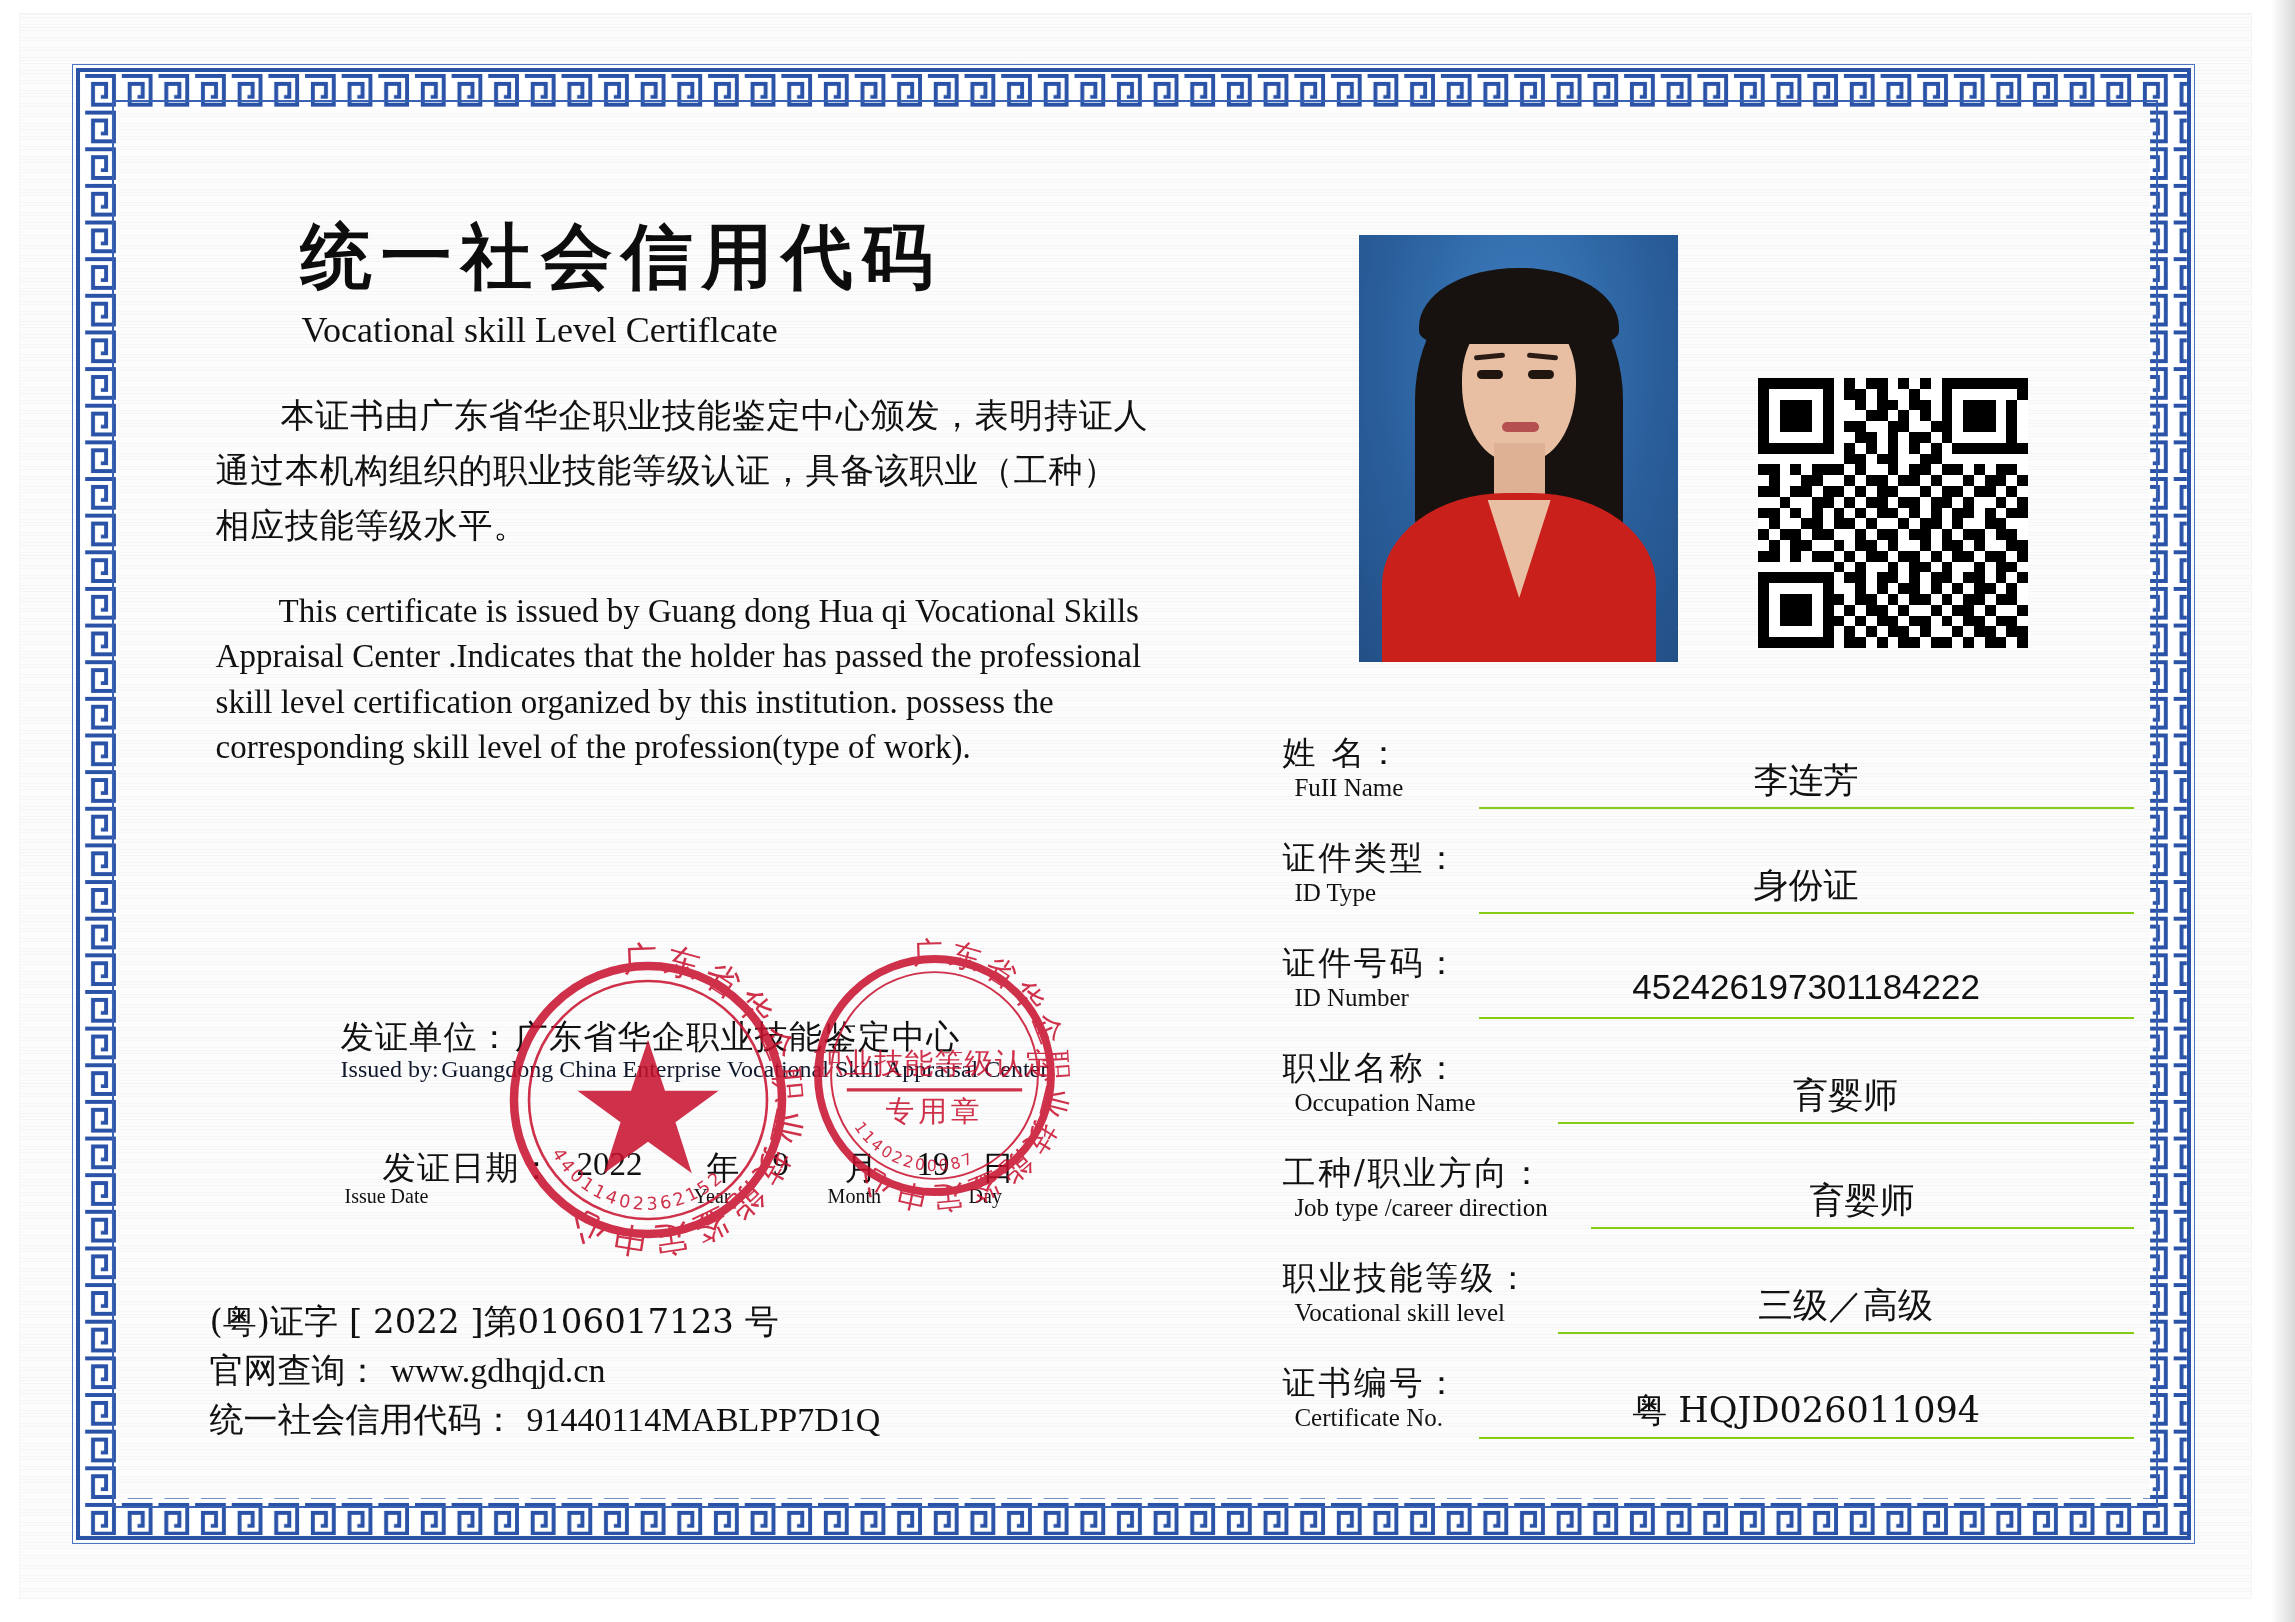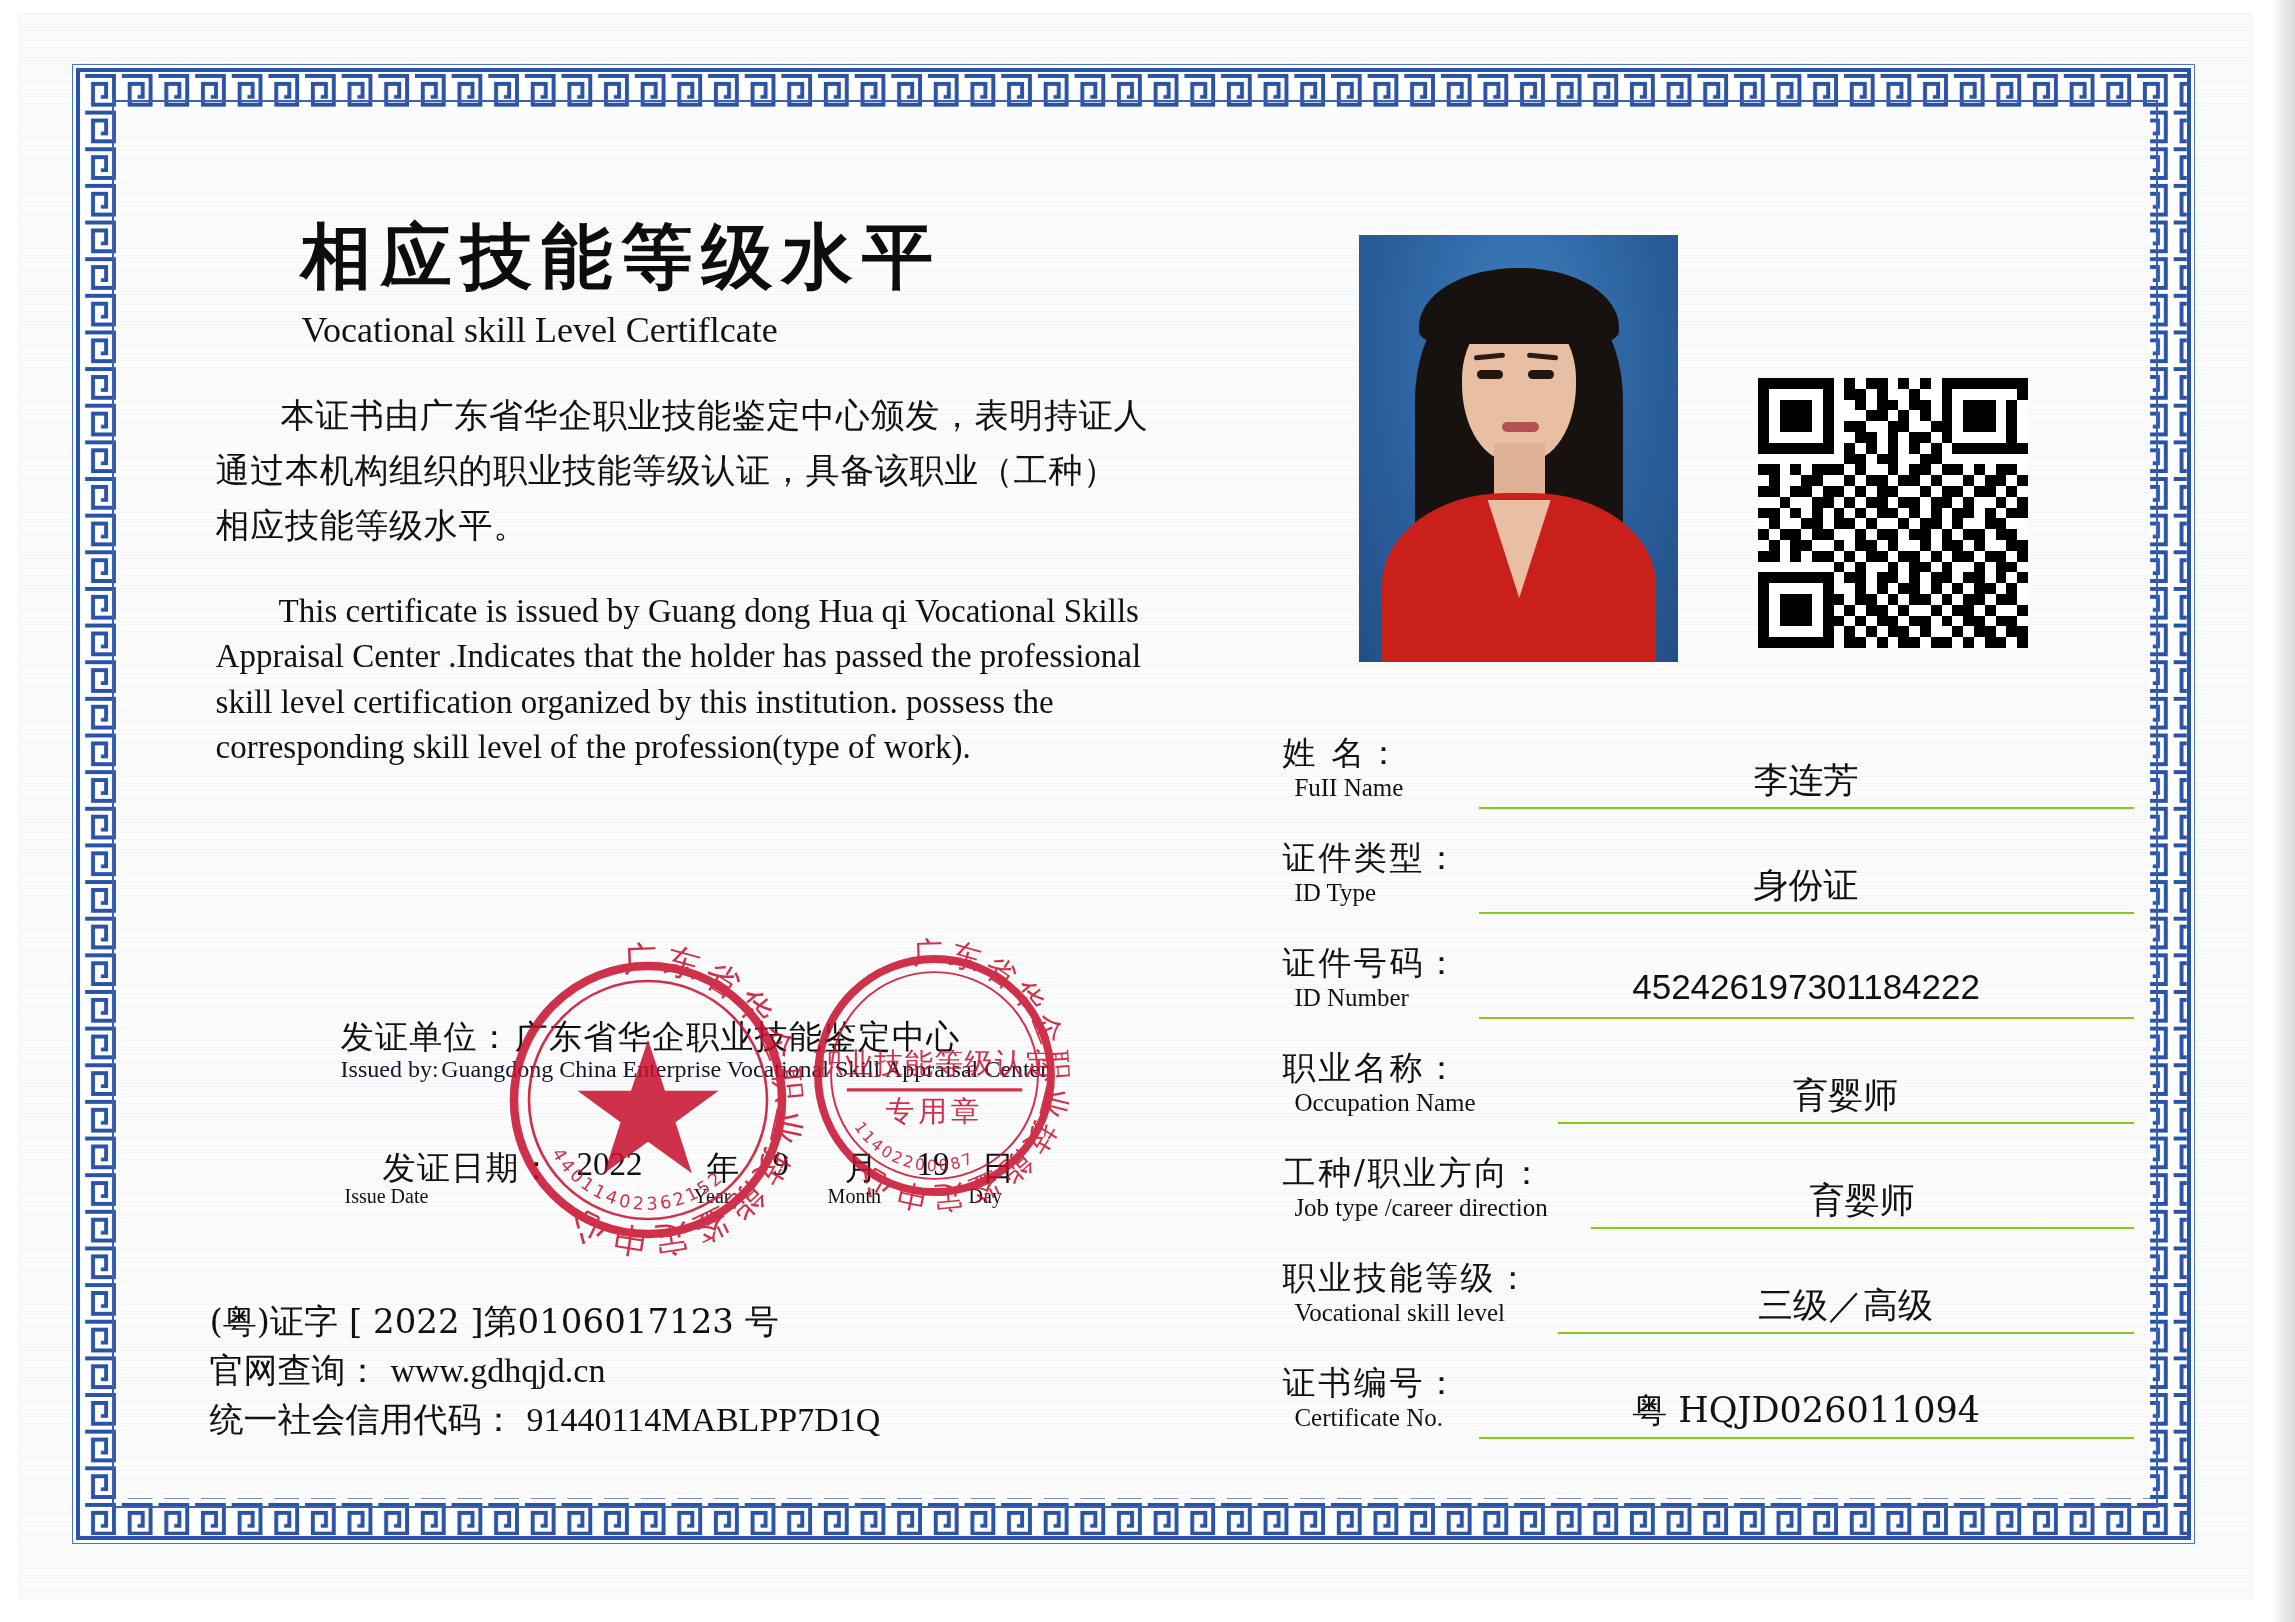--- a/index.html
+++ b/index.html
@@ -327,21 +327,21 @@
         <rect x="0" y="0" width="3218" height="56" fill="url(#gk)"></rect>
         <rect x="0" y="2180" width="3218" height="56" fill="url(#gk)"></rect>
         <rect x="0" y="0" width="56" height="2236" fill="url(#gk)"></rect>
         <rect x="3162" y="0" width="56" height="2236" fill="url(#gk)"></rect>
       </svg>
     </div>
     <div class="border-frame"></div>
     <div class="border-inner"></div>
 
     <div class="left-col">
-      <h1 class="title-cn">相应技能等级水平</h1>
+      <h1 class="title-cn">统一社会信用代码</h1>
       <div class="title-en">Vocational skill Level  Certiflcate</div>
       <p class="para-cn">本证书由广东省华企职业技能鉴定中心颁发，表明持证人通过本机构组织的职业技能等级认证，具备该职业（工种）相应技能等级水平。</p>
       <p class="para-en">This certificate is issued by Guang dong Hua qi Vocational Skills Appraisal Center .Indicates that the holder has passed the professional skill level certification organized by this institution. possess the corresponding  skill level of the profession(type of  work).</p>
     </div>
 
     <div class="issuer-block">
       <div class="issuer-line1">
         <span class="lbl-cn">发证单位：</span>
         <span class="lbl-cn">广东省华企职业技能鉴定中心</span>
       </div>

